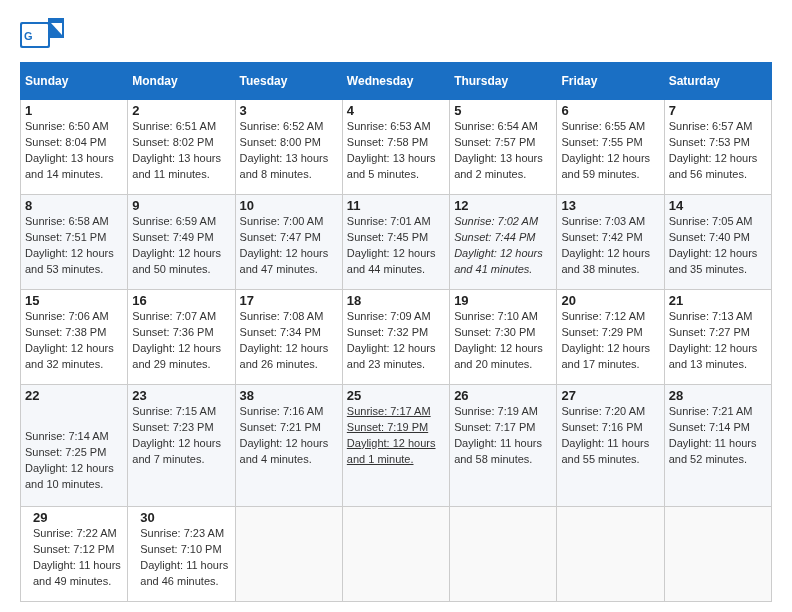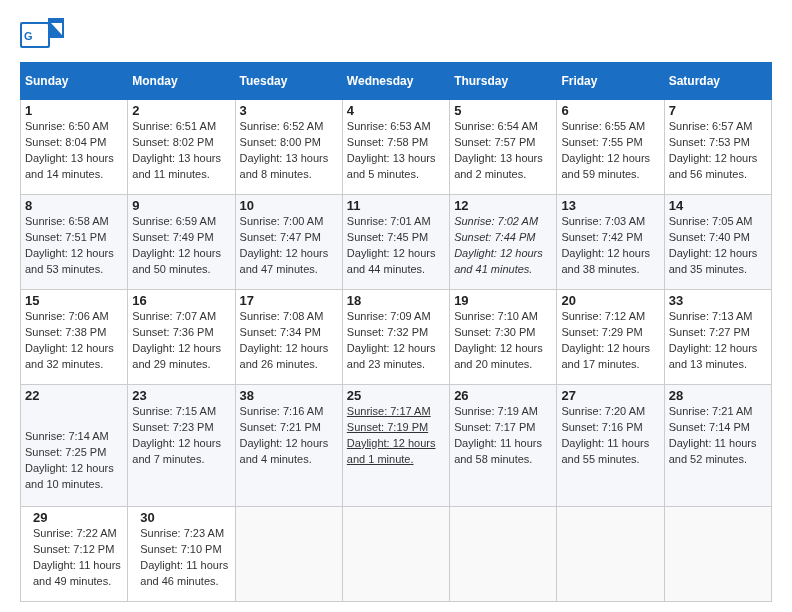--- a/index.html
+++ b/index.html
@@ -275,21 +275,21 @@
 and 20 minutes.</div>
           </td>
           <td>
             <span class="day-num">20</span>
             <div class="day-info" style="white-space: pre-line;">Sunrise: 7:12 AM
 Sunset: 7:29 PM
 Daylight: 12 hours
 and 17 minutes.</div>
           </td>
           <td>
-            <span class="day-num">33</span>
+            <span class="day-num">21</span>
             <div class="day-info" style="white-space: pre-line;">Sunrise: 7:13 AM
 Sunset: 7:27 PM
 Daylight: 12 hours
 and 13 minutes.</div>
           </td>
         </tr>
         <tr>
           <td>
             <span class="day-num">22</span>
             <div class="day-info" style="white-space: pre-line; margin-top: 26px;">Sunrise: 7:14 AM

